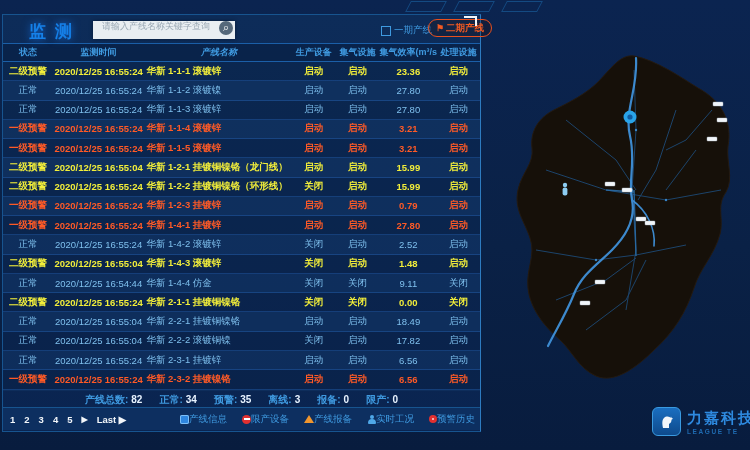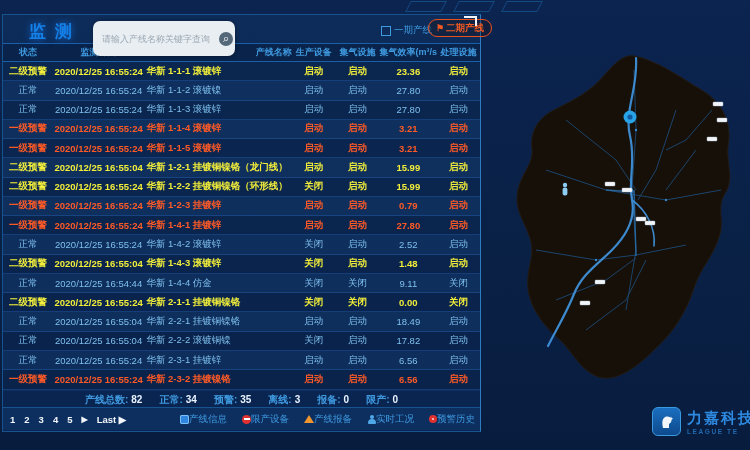--- a/index.html
+++ b/index.html
@@ -11,22 +11,22 @@
             background:linear-gradient(90deg,#0d2e5c,#1b5fa8 45%,#2a76c4 60%,#12ardcd 70%,#0d2e5c);}
   .top-boxes{position:absolute;left:408px;top:1px;display:flex;gap:12px;}
   .top-boxes span{width:34px;height:9px;border:1px solid #17548f;transform:skewX(-28deg);opacity:.8;}
   
   .panel{position:absolute;left:2px;top:14px;width:479px;height:418px;
          border:1px solid #17548f;border-right:1px solid #2d7bc0;
          background:linear-gradient(180deg,#0d2c59,#0a2450);box-sizing:border-box;}
   .panel-head{position:relative;height:28px;}
   .title{position:absolute;left:26px;top:5px;font-size:17px;font-weight:bold;color:#1580e8;
          letter-spacing:9px;text-shadow:0 0 8px rgba(20,110,220,.9);}
-  .search{position:absolute;left:90px;top:6px;width:142px;height:35px;border-radius:7px;
-          background:#e9eef2;display:flex;align-items:center;box-shadow:0 0 4px rgba(0,0,0,.4);}
+  .search{position:absolute;left:90px;top:6px;width:142px;height:18px;border-radius:0;
+          background:#e9eef2;display:flex;align-items:flex-start;box-shadow:0 0 4px rgba(0,0,0,.4);}
   .search input{flex:1;border:none;outline:none;background:transparent;font-size:9px;
           color:#3a4a58;padding:0 4px 0 9px;font-family:"Liberation Sans",sans-serif;min-width:0;}
   .search input::placeholder{color:#9aa8b4;}
   .search-btn{width:14px;height:14px;border-radius:50%;background:#55687a;color:#fff;
           font-size:11px;line-height:13px;text-align:center;margin-right:2px;cursor:pointer;}
   .phase1{position:absolute;left:378px;top:9px;display:flex;align-items:center;gap:3px;
           color:#3f9ae0;font-size:9.5px;cursor:pointer;white-space:nowrap;}
   .cb{width:8px;height:8px;border:1px solid #3f9ae0;background:transparent;display:inline-block;}
   .phase2{position:absolute;left:425px;top:4px;height:18px;padding:0 7px;border-radius:10px;
           border:1px solid #e8501e;background:rgba(40,10,5,.25);color:#f25a22;font-size:9.5px;
@@ -111,21 +111,21 @@
       <button class="phase2">
         <span class="flag">⚑</span>
         <span>二期产线</span>
       </button>
       <span class="corner"></span>
     </div>
 
     <div class="thead" id="thead">
         <span class="td c0">状态</span>
         <span class="td c1">监测时间</span>
-        <span class="td c2" style="text-align: right;">产线名称</span>
+        <span class="td c2" style="text-align: center; font-style: italic;">产线名称</span>
         <span class="td c3">生产设备</span>
         <span class="td c4">集气设施</span>
         <span class="td c5">集气效率(m³/s)</span>
         <span class="td c6">处理设施</span>
       </div>
     <div class="tbody" id="tbody">
         <div class="tr warn2">
       <span class="td c0">二级预警</span>
       <span class="td c1">2020/12/25 16:55:24</span>
       <span class="td c2">华新 1-1-1 滚镀锌</span>

